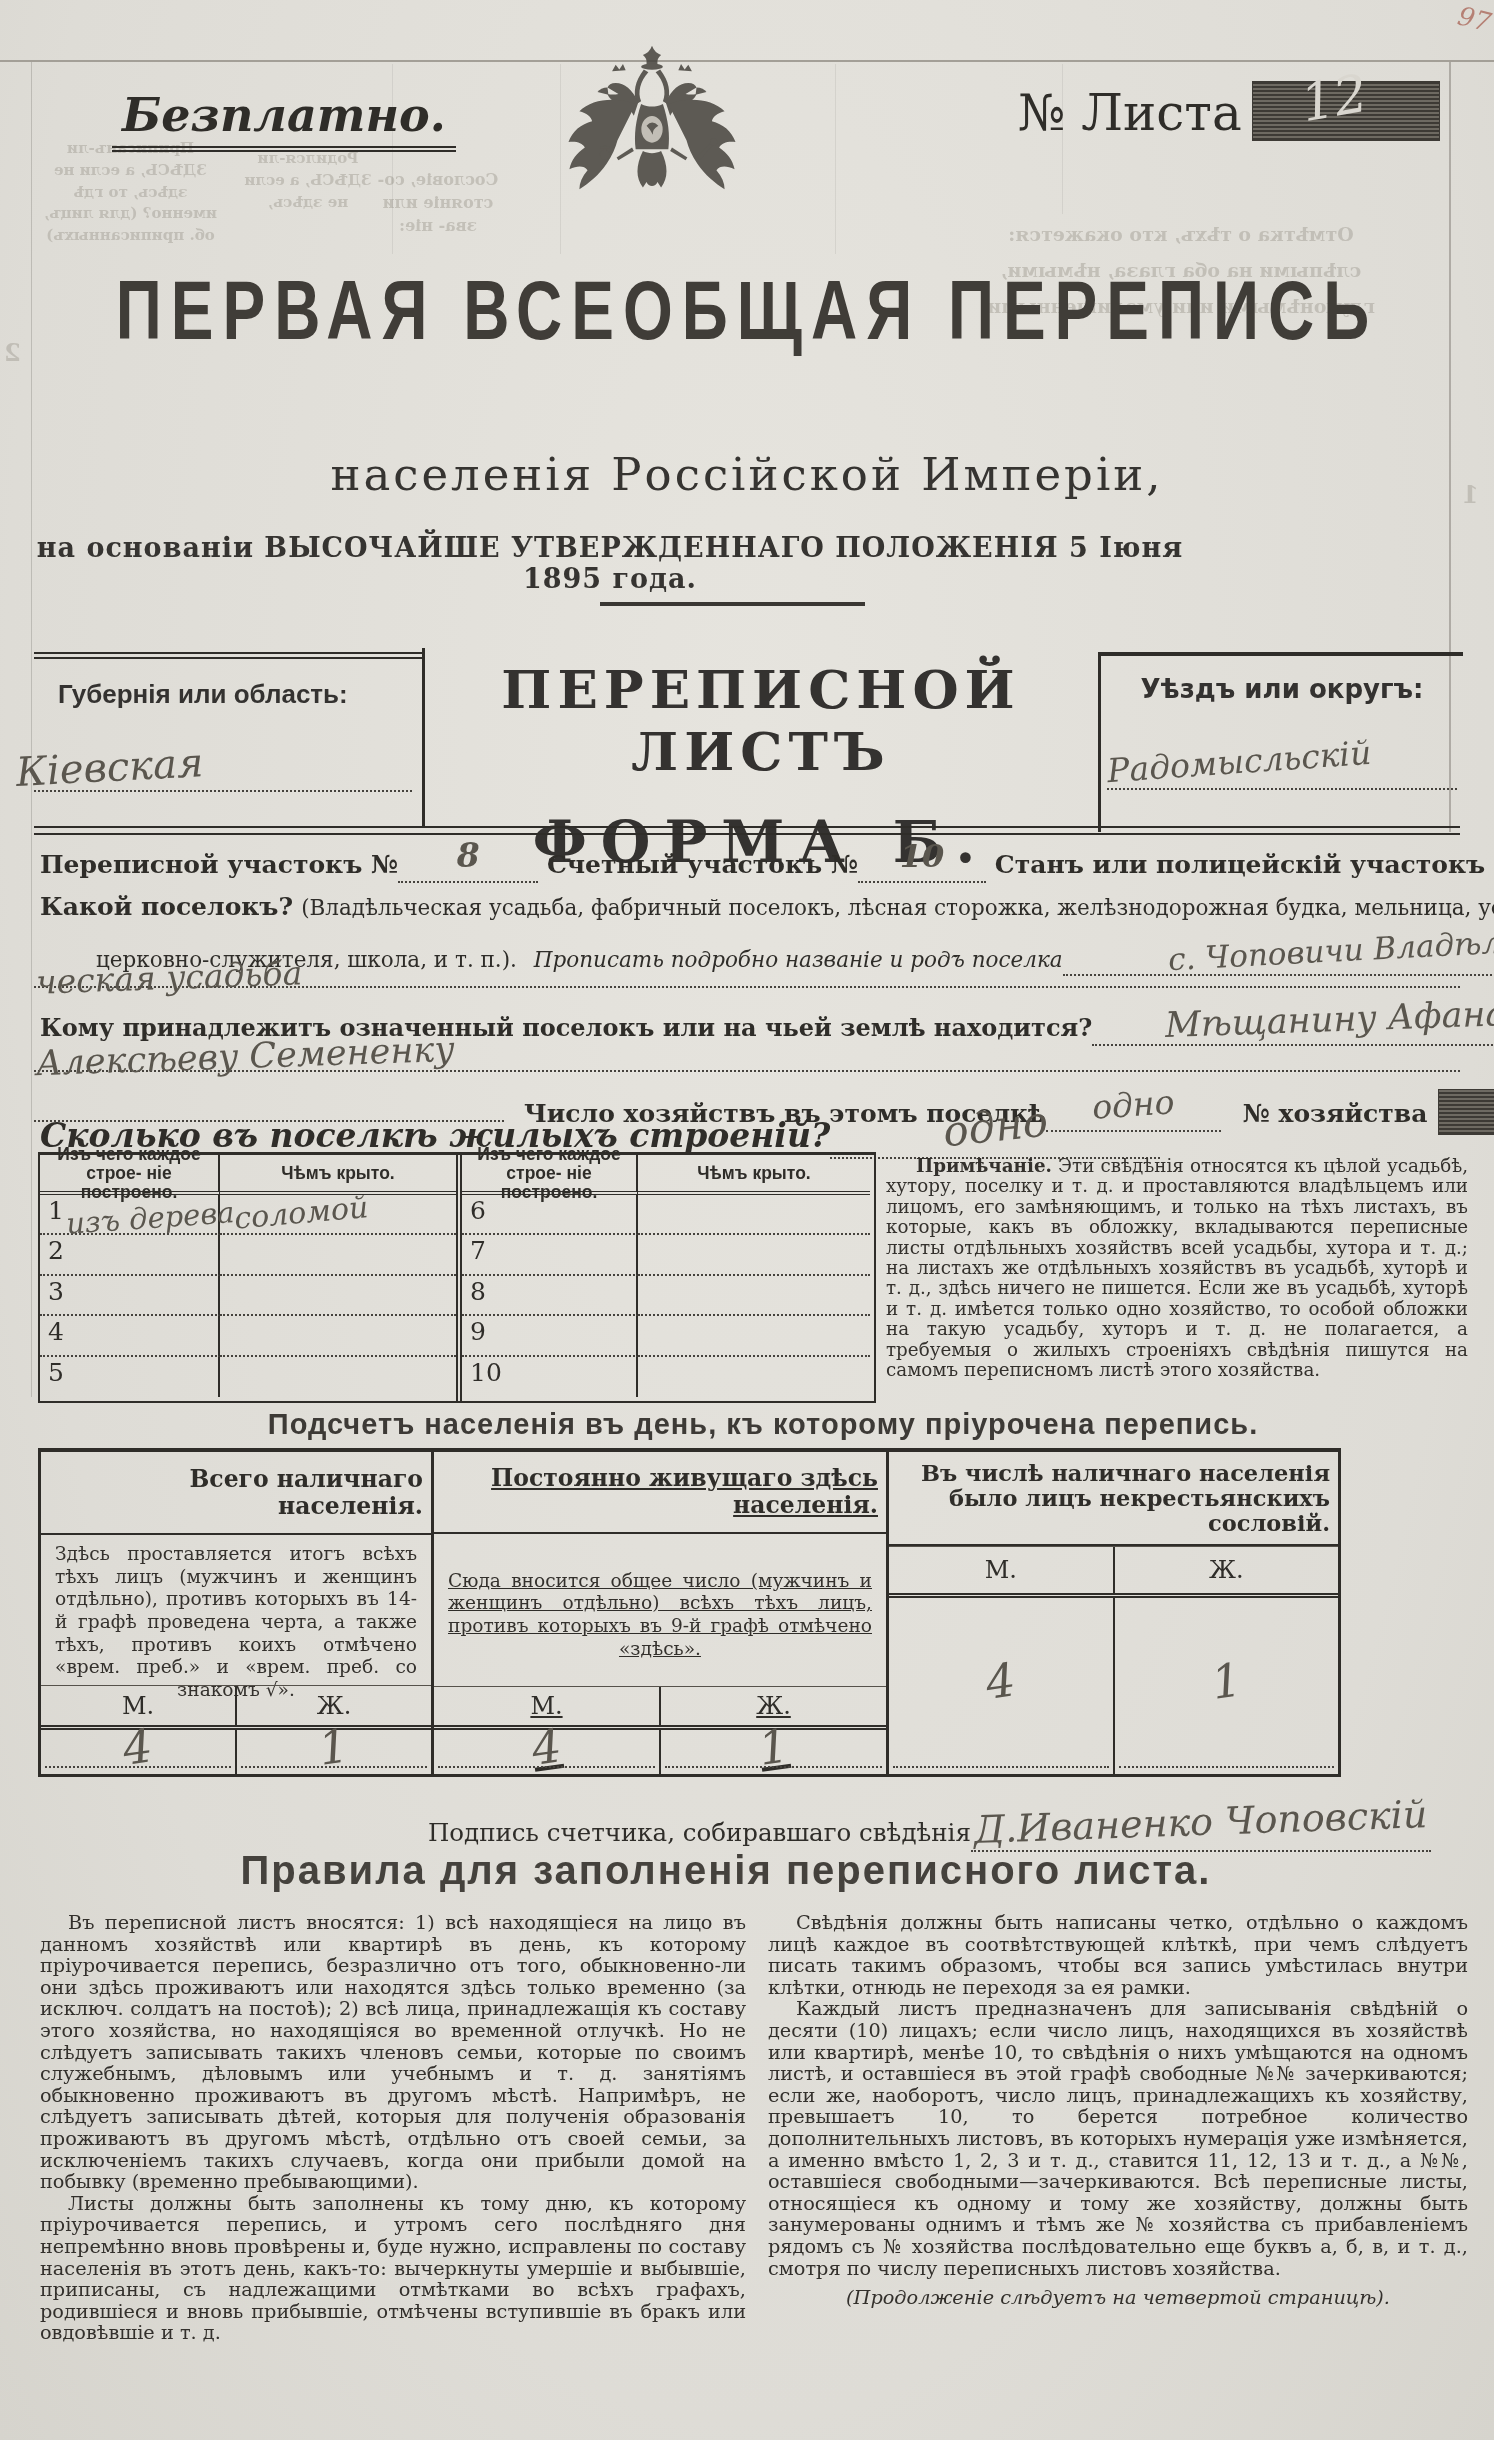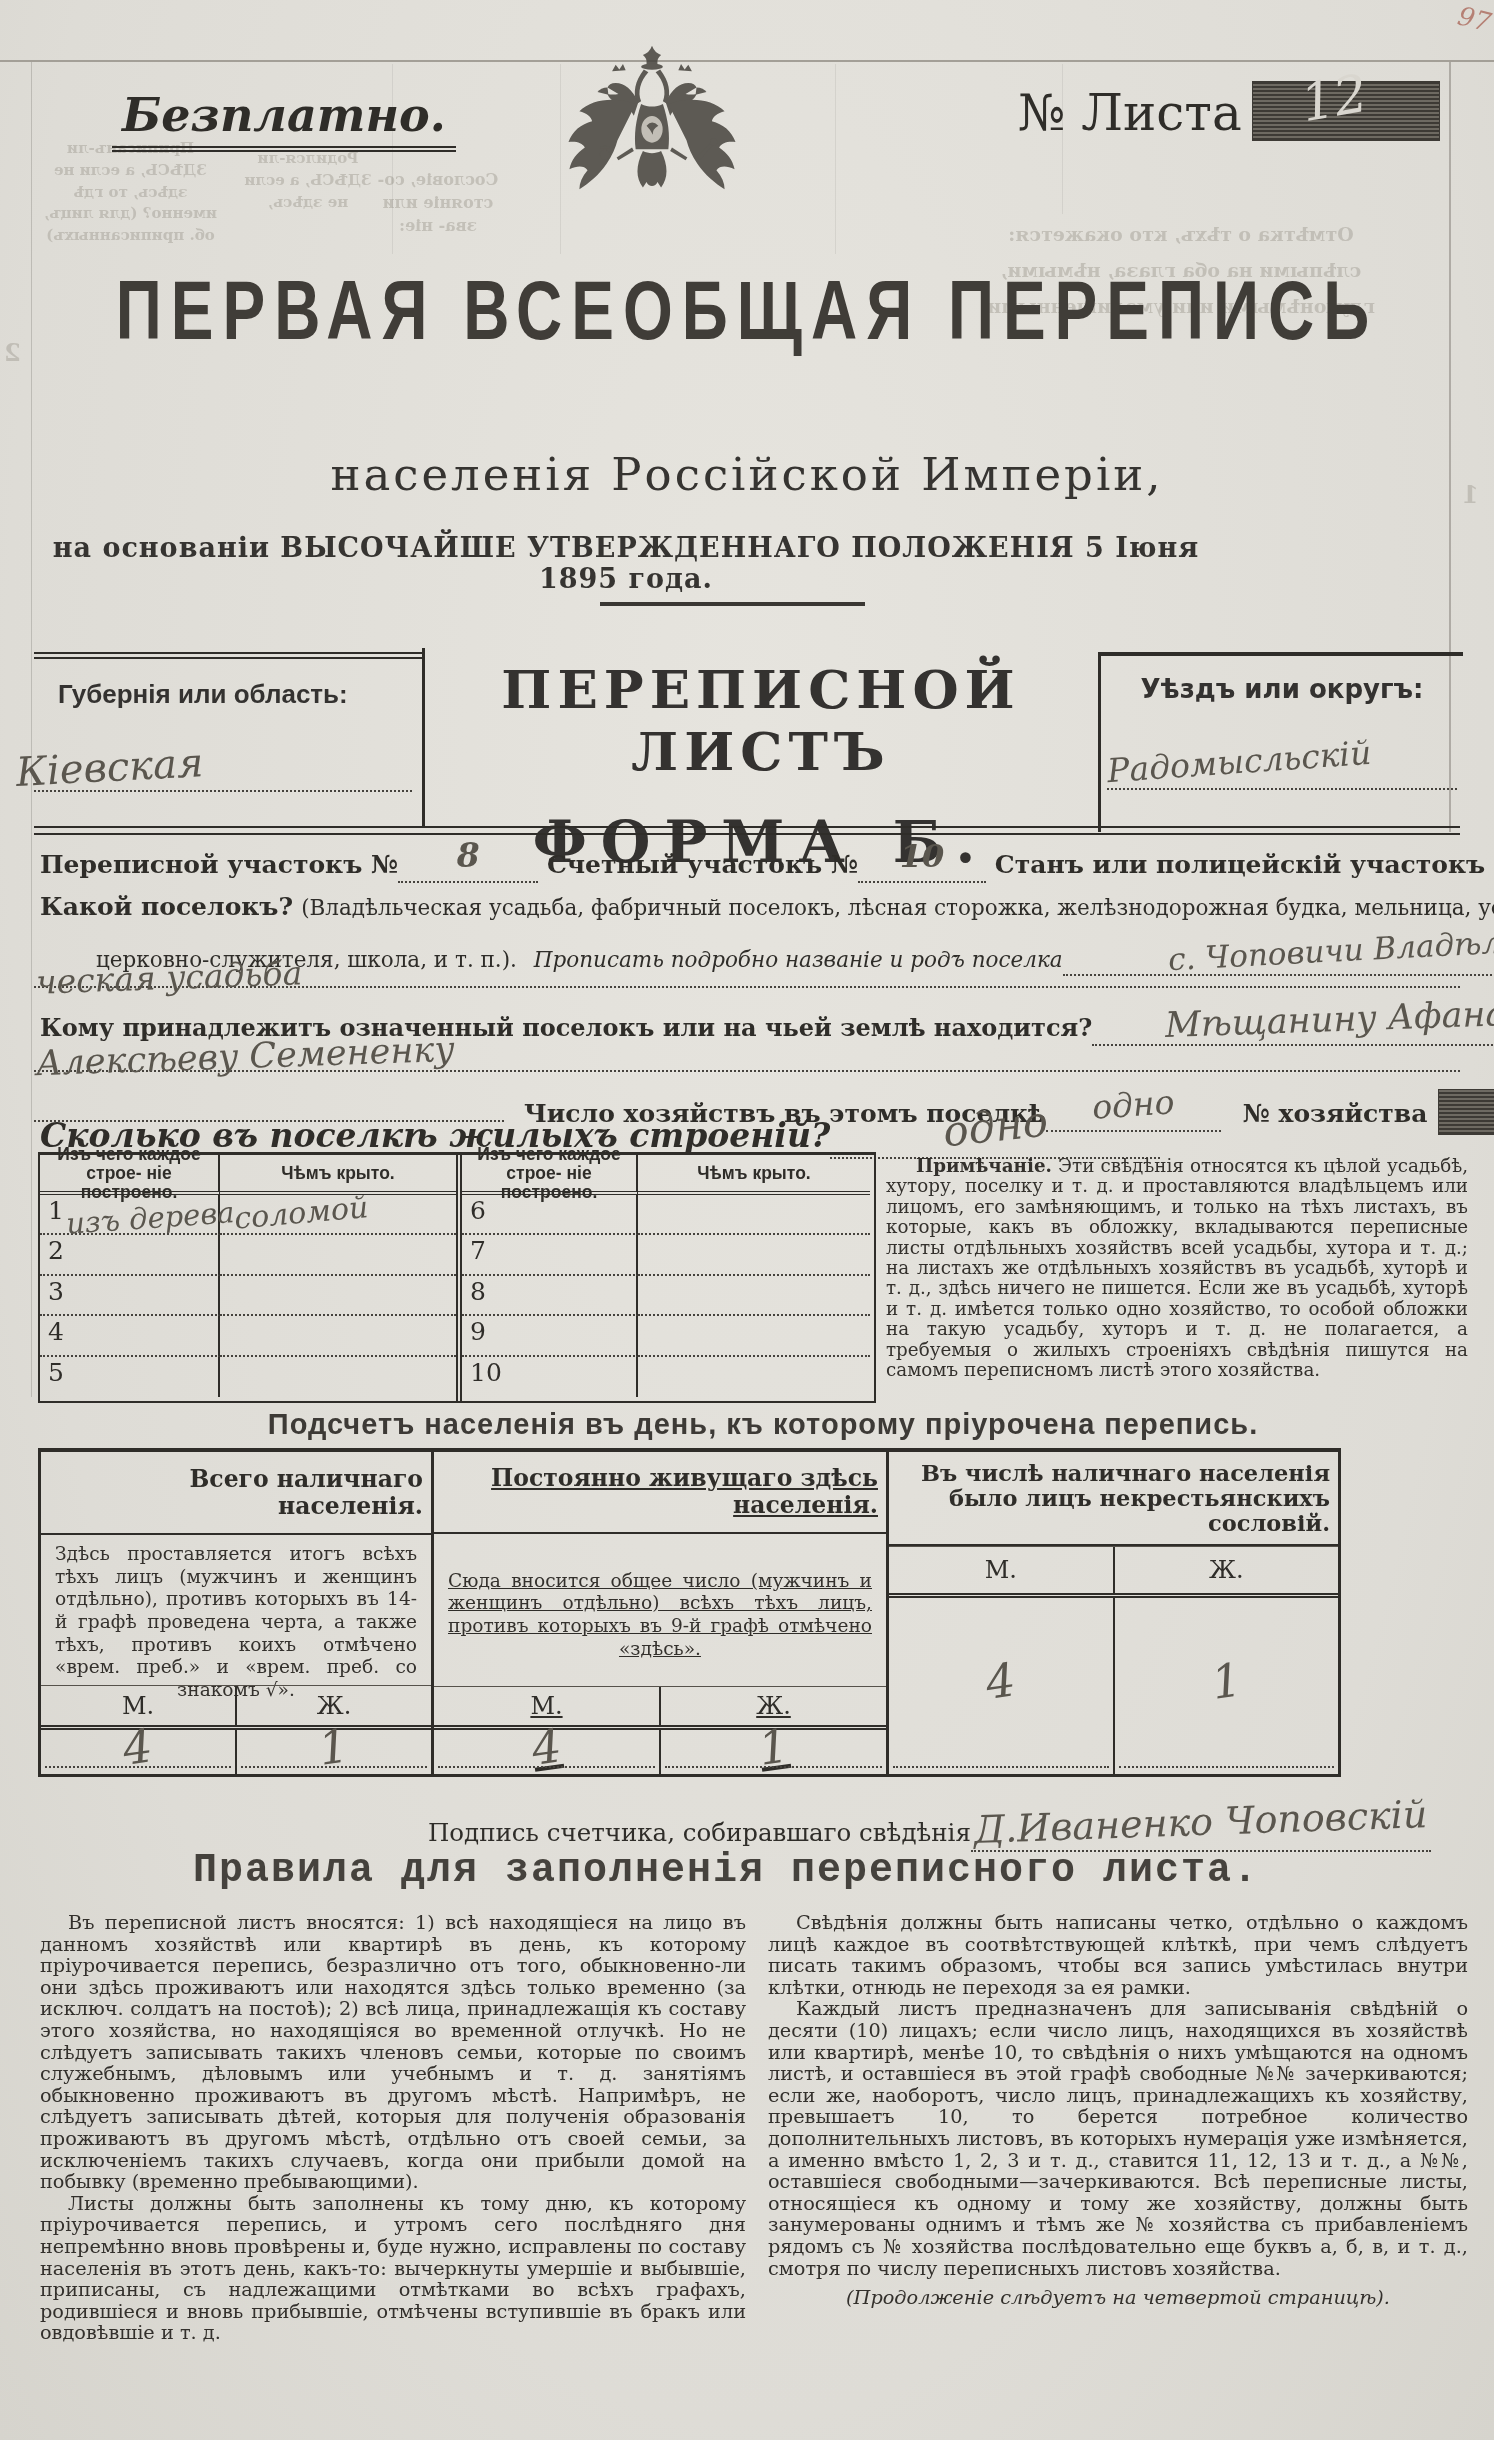--- a/index.html
+++ b/index.html
@@ -29,21 +29,21 @@
     padding:0 10px 4px 10px;}
   .sheetno{font-size:50px;}
   .stamp{display:inline-block;background:repeating-linear-gradient(0deg,#3d3a35 0 2px,#6e6a62 2px 4px);
     box-shadow:0 0 0 1px #3d3a35;}
   .hw{font-family:"DejaVu Serif",serif;font-style:italic;color:#5a564e;}
 
   .title1{font-family:"Liberation Sans","DejaVu Sans",sans-serif;font-weight:bold;
     font-size:64px;letter-spacing:9px;color:#403d38;transform:scaleY(1.3);transform-origin:top center;
     width:1494px;text-align:center;text-shadow:0 0 1px rgba(226,224,218,.6);}
   .title2{width:1494px;text-align:center;font-size:45px;letter-spacing:3px;color:#363431;}
-  .title3{width:1220px;text-align:center;font-size:27px;letter-spacing:1px;color:#363431;font-weight:bold;padding-left:16px;}
+  .title3{width:1220px;text-align:center;font-size:27px;letter-spacing:1px;color:#363431;font-weight:bold;}
   .rule-short{left:600px;top:602px;width:265px;height:4px;background:#3a3733;}
 
   
   .fh-left{left:34px;top:652px;width:388px;height:176px;border-top:7px double #2f2d29;}
   .fh-divider{left:422px;top:648px;width:3px;height:180px;background:#2f2d29;}
   .fh-right{left:1098px;top:652px;width:362px;height:176px;border-top:4px solid #2f2d29;border-left:3px solid #2f2d29;}
   .fh-bottom{left:34px;top:826px;width:1426px;height:5px;border-top:2px solid #2f2d29;border-bottom:2px solid #2f2d29;}
   .fh-label{font-family:"Liberation Sans","DejaVu Sans",sans-serif;font-weight:bold;font-size:26px;color:#343230;}
   .fh-form1{font-size:53px;font-weight:bold;letter-spacing:6px;color:#343230;}
   .fh-form2{font-size:57px;font-weight:bold;letter-spacing:14px;color:#343230;}
@@ -85,21 +85,21 @@
   .ct-mj div:first-child{border-right:2px solid #2f2d29;}
   .ct-v{flex:1;display:flex;}
   .ct-v .vcell{flex:1;position:relative;display:flex;align-items:center;justify-content:center;}
   .ct-v .vcell:first-child{border-right:2px solid #2f2d29;}
   .ct-v .vcell .dots{position:absolute;left:4px;right:4px;bottom:6px;border-bottom:2px dotted #45423d;}
   .ct-v .hwnum{font-size:46px;transform:rotate(-8deg);margin-top:-10px;}
 
   .sig-label{font-size:24.5px;}
   .sig-hw{font-size:38px;transform:rotate(-2deg);white-space:nowrap;}
 
-  .rules-head{width:1452px;text-align:center;font-family:Liberation Mono, monospace;
+  .rules-head{width:1452px;text-align:center;font-family:Liberation Sans, sans-serif;
     font-weight:bold;font-size:40px;letter-spacing:2px;color:#45423d;}
   .rcol{font-size:19.3px;line-height:21.6px;text-align:justify;color:#33302c;}
   .rcol p{margin:0;text-indent:28px;}
   .rcont{font-style:italic;text-align:center;text-indent:0 !important;margin-top:8px !important;}
 
   .eagle{opacity:.85;}
 </style>
 </head>
 <body>
 

